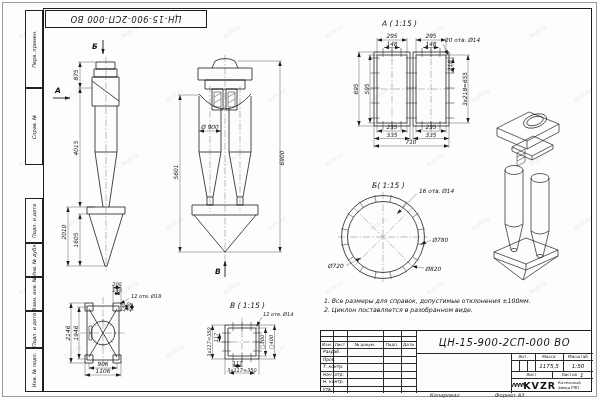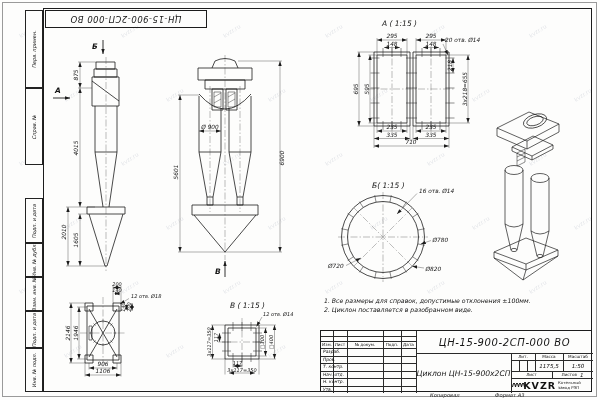--- a/index.html
+++ b/index.html
@@ -342,21 +342,20 @@
     <div class="tbx" style="left:80px;top:10px;width:15px;height:7px">Дата</div>
 
     <div class="tbl" style="left:0;top:17px;width:26px;height:7.5px">Разраб.</div>
     <div class="tbl" style="left:0;top:24.5px;width:26px;height:7.5px">Пров.</div>
     <div class="tbl" style="left:0;top:32px;width:26px;height:7.5px">Т. контр.</div>
     <div class="tbl" style="left:0;top:39.5px;width:26px;height:7.5px">Нач. отд.</div>
     <div class="tbl" style="left:0;top:47px;width:26px;height:7.5px">Н. контр.</div>
     <div class="tbl" style="left:0;top:54.5px;width:26px;height:7.5px">Утв.</div>
 
     <div class="docnum">ЦН-15-900-2СП-000 ВО</div>
-    <div class="pname">Циклон ЦН-15-900х2СП</div>
 
     <div class="tbx" style="left:190px;top:22px;width:24px;height:7px">Лит.</div>
     <div class="tbx" style="left:214px;top:22px;width:28px;height:7px">Масса</div>
     <div class="tbx" style="left:242px;top:22px;width:30px;height:7px">Масштаб</div>
     <div class="tbx val" style="left:214px;top:29px;width:28px;height:11px">1175,5</div>
     <div class="tbx val" style="left:242px;top:29px;width:30px;height:11px">1:50</div>
     <div class="tbx" style="left:190px;top:40px;width:41px;height:7px">Лист</div>
     <div class="tbx" style="left:231px;top:40px;width:41px;height:7px;gap:3px">
       <span>Листов</span>
       <span class="val">1</span>

